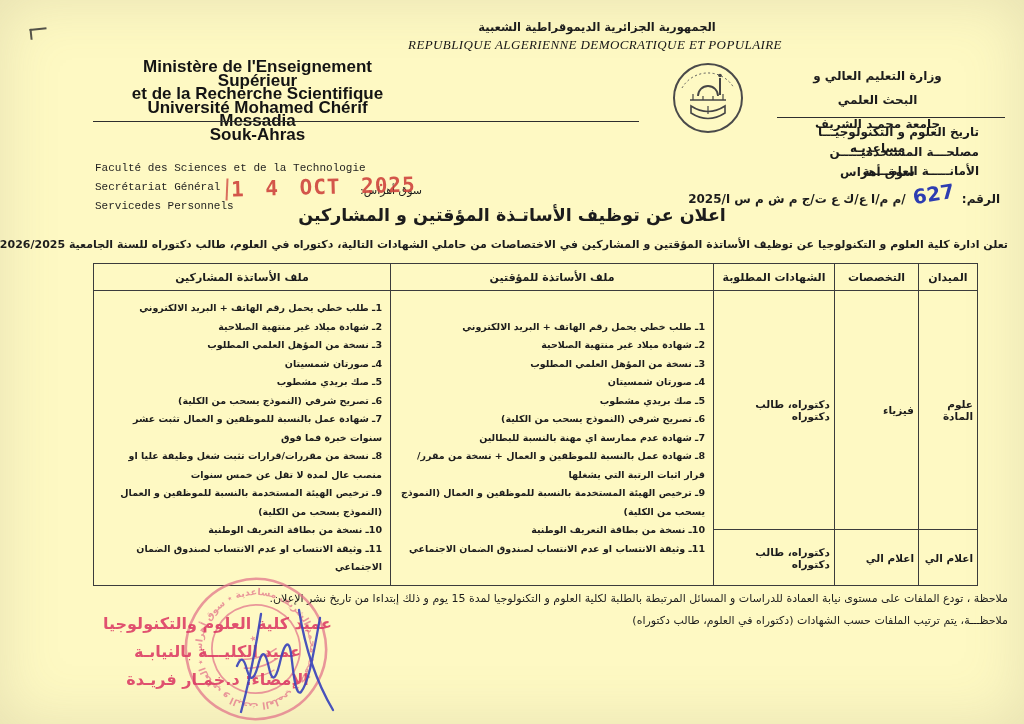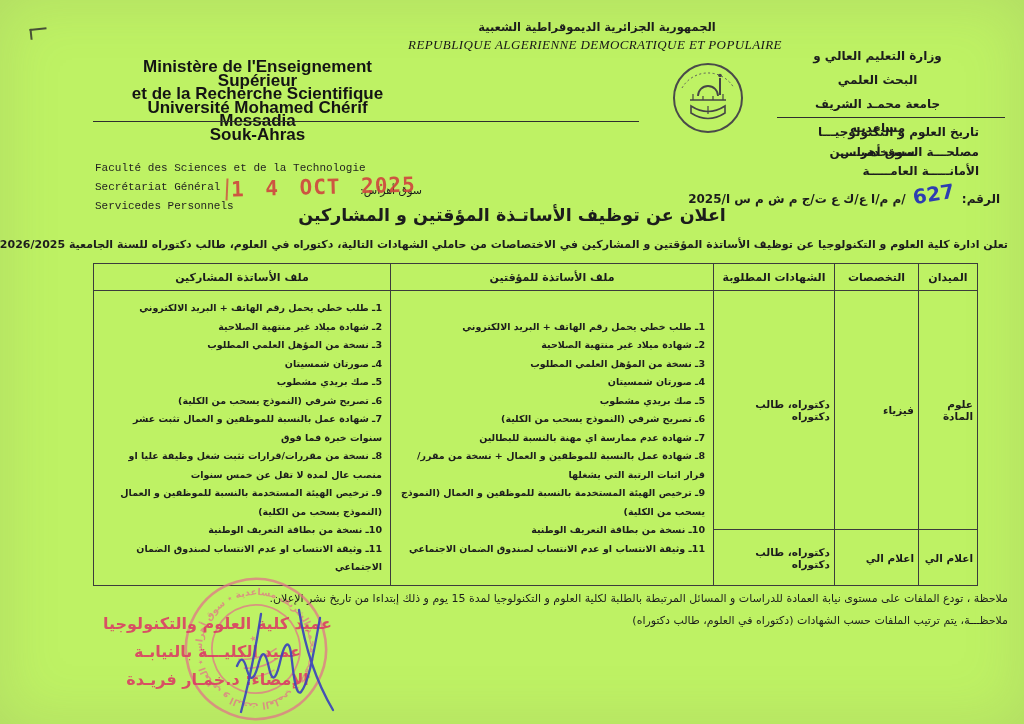--- a/index.html
+++ b/index.html
@@ -1,38 +1,38 @@
 <!DOCTYPE html>
 <html><head>
 <meta charset="utf-8">
 <style>
   html,body{margin:0;padding:0;background:#9a9a94;}
   .page{
     position:relative;width:1024px;height:724px;overflow:hidden;
-    background:#bef264;
+    background:#fef9c3;
     box-shadow:inset 0 0 60px rgba(120,115,100,.18);
     font-family:"DejaVu Sans",sans-serif;color:#1c1c1c;
   }
   .abs{position:absolute;}
   .ar{direction:rtl;font-family:"DejaVu Sans",sans-serif;}
 
   .corner-mark{left:30px;top:28px;width:15px;height:9px;
     border-left:2.5px solid #2b2b2b;border-top:2.5px solid #2b2b2b;
     transform:rotate(-6deg);opacity:.8;}
 
   .republic-ar{top:20px;left:170px;width:854px;text-align:center;
     font-size:11.5px;font-weight:700;}
   .republic-fr{top:37px;left:166px;width:858px;text-align:center;
     font-family:"Liberation Serif",serif;font-style:italic;
     font-size:13px;letter-spacing:.4px;color:#161616;}
 
   .hdr-left{top:60px;left:130px;width:255px;text-align:center;
     font-family:"Liberation Sans",sans-serif;font-weight:700;
     font-size:17px;line-height:13.5px;color:#141414;}
-  .hdr-right{top:44px;left:795px;width:165px;text-align:center;
+  .hdr-right{top:64px;left:795px;width:165px;text-align:center;
     font-size:12px;font-weight:700;line-height:24px;}
 
   .logo{left:660px;top:54px;}
 
   .rule{border-top:1.6px solid #2e2e2e;height:0;}
   .rule-left{top:121px;left:93px;width:546px;}
   .rule-right{top:117px;left:777px;width:228px;}
 
   .sub-left{top:135px;left:95px;font-family:Liberation Mono, monospace;
     font-size:11px;line-height:18.8px;color:#1f1f1f;margin-top:24px;}

